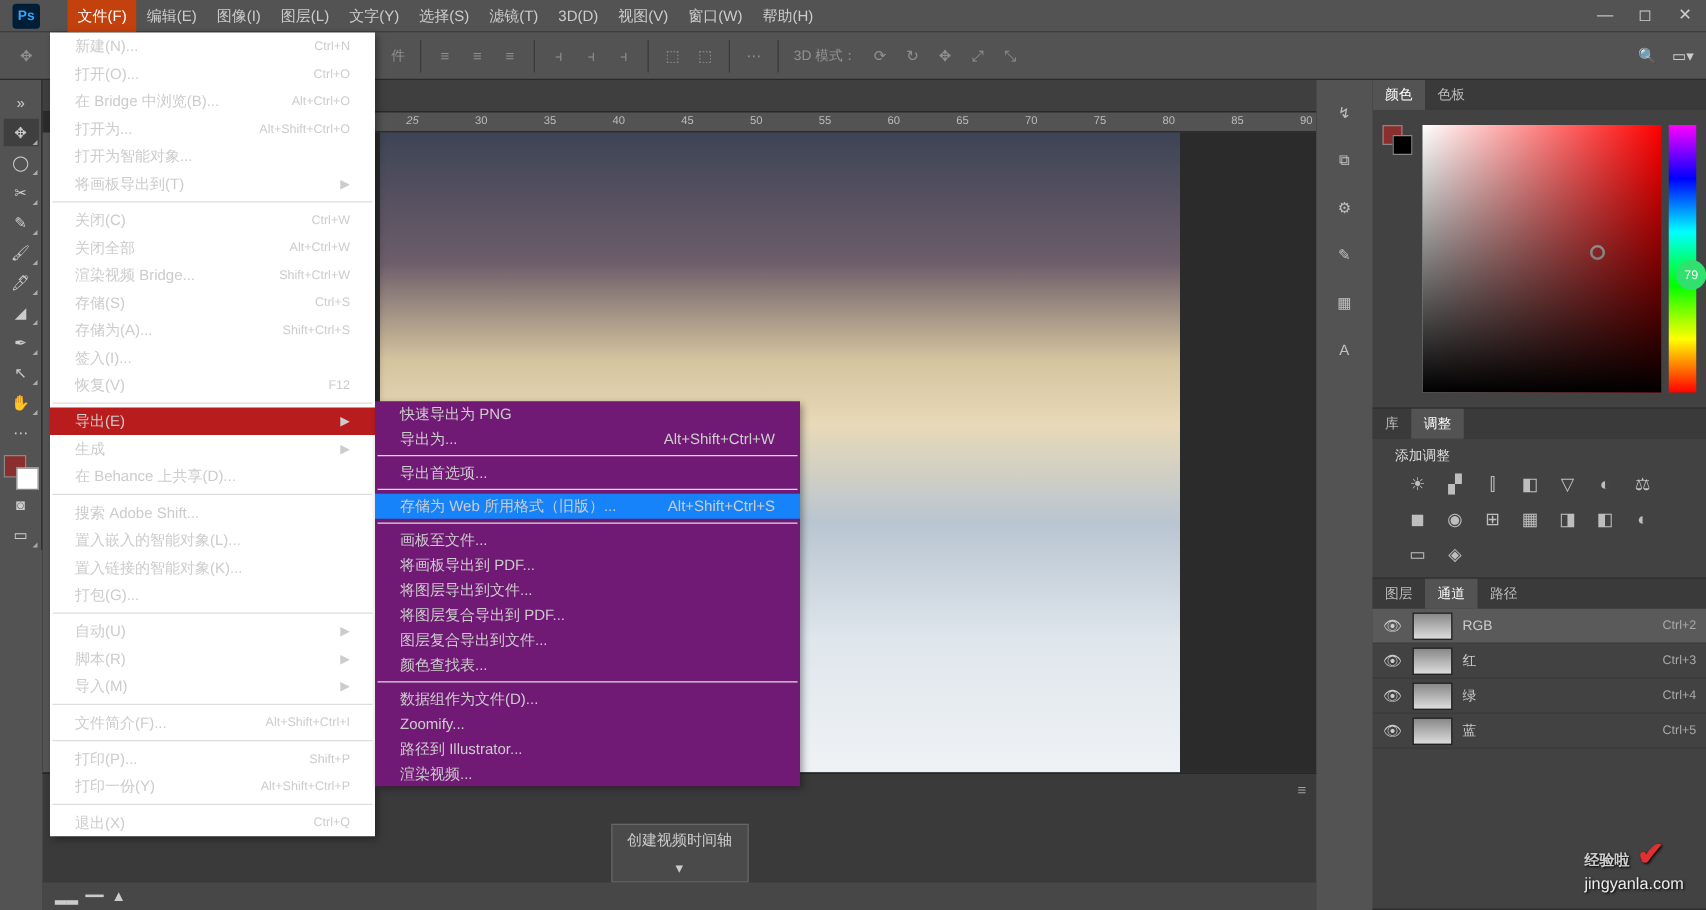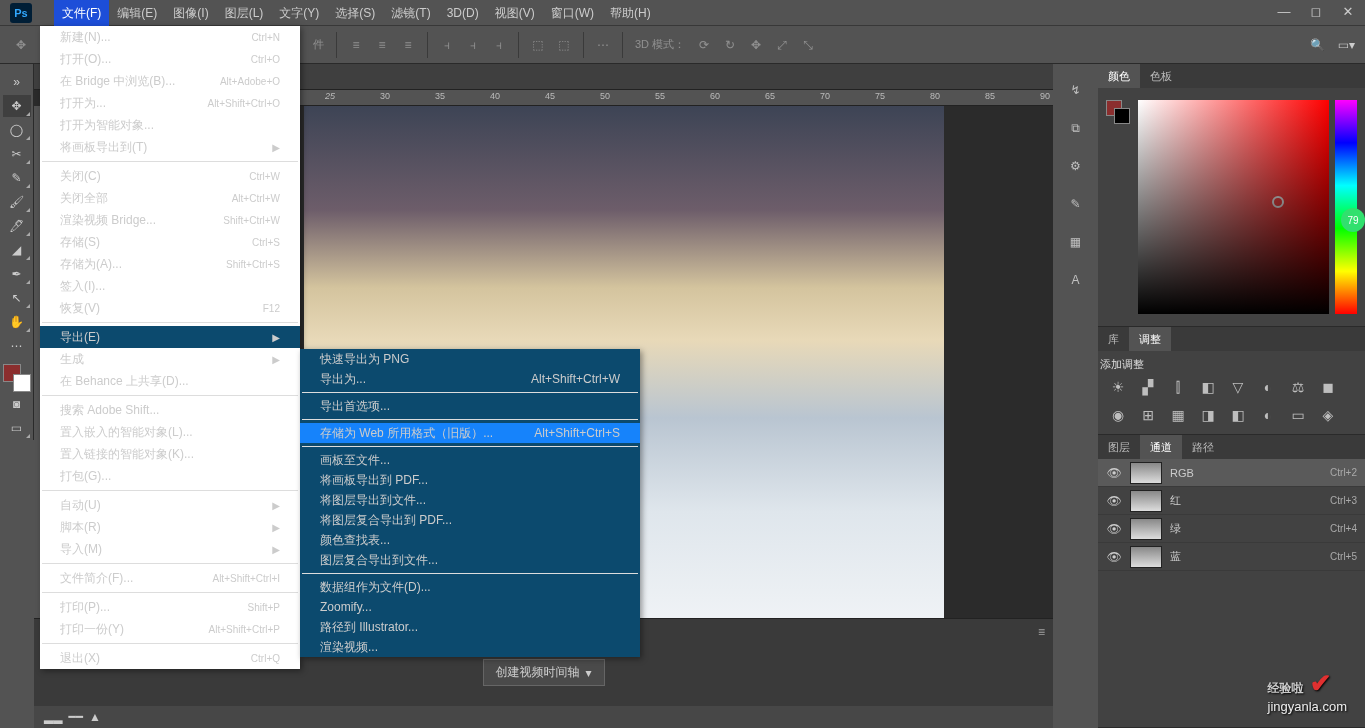--- a/index.html
+++ b/index.html
@@ -2,21 +2,21 @@
 <html><head>
 <meta charset="utf-8">
 <style>
 * { margin:0; padding:0; box-sizing:border-box; font-family:"Microsoft YaHei",sans-serif; font-size:12px; color:#ccc; }
 body { background:#535353; width:1365px; height:728px; overflow:hidden; position:relative; }
 
 
 .menubar { height:26px; background:#535353; display:flex; align-items:center; padding-left:10px; border-bottom:1px solid #383838;}
 .ps-logo { width:22px; height:20px; background:#001e36; color:#31a8ff; font-weight:bold; font-size:11px; display:flex; align-items:center; justify-content:center; border-radius:3px; margin-right:22px;}
 .menu-item { padding:0 8px; height:26px; line-height:26px; cursor:default;}
-.menu-item.active { background:#1d4ed8; color:#fff;}
+.menu-item.active { background:#c2410c; color:#fff;}
 .win-ctrl { position:absolute; right:8px; top:4px; display:flex; gap:14px; color:#ccc;}
 .win-ctrl span { width:18px; text-align:center; font-size:13px;}
 
 
 .optbar { height:38px; background:#535353; display:flex; align-items:center; padding:0 8px; border-bottom:1px solid #2a2a2a; position:relative;}
 .opt-sep { width:1px; height:26px; background:#3a3a3a; margin:0 6px;}
 .opt-ico { width:26px; height:26px; display:flex; align-items:center; justify-content:center; opacity:.5;}
 .opt-txt { opacity:.5; padding:0 6px; font-size:11px;}
 .opt-right { position:absolute; right:10px; display:flex; gap:12px; align-items:center;}
 
@@ -27,43 +27,43 @@
 .corner { position:absolute; right:1px; bottom:1px; width:0; height:0; border-left:4px solid transparent; border-bottom:4px solid #aaa;}
 .swatches { margin-top:6px; width:28px; height:28px; position:relative;}
 .swatches .fg { position:absolute; left:0; top:0; width:18px; height:18px; background:#8b2e2e; border:1px solid #888;}
 .swatches .bg { position:absolute; right:0; bottom:0; width:18px; height:18px; background:#fff; border:1px solid #888;}
 .qmask { margin-top:6px;}
 
 
 .dropdown { position:absolute; left:40px; top:26px; width:260px; background:#fff; color:#222; box-shadow:2px 2px 6px rgba(0,0,0,.4); z-index:50;}
 .dropdown .row { display:flex; justify-content:space-between; align-items:center; height:22px; padding:0 20px; cursor:default; color:#222; font-size:12px;}
 .dropdown .row.disabled { color:#999;}
-.dropdown .row.hl { background:#0c4a6e; color:#fff;}
+.dropdown .row.hl { background:#b91c1c; color:#fff;}
 .dropdown .row .arrow { font-size:10px;}
 .dropdown .sep { height:1px; background:#ddd; margin:3px 2px;}
 
 
-.submenu { position:absolute; left:300px; top:321px; width:340px; background:#0c4a6e; color:#222; box-shadow:2px 2px 6px rgba(0,0,0,.4); z-index:51;margin-top:28px;}
+.submenu { position:absolute; left:300px; top:321px; width:340px; background:#701a75; color:#222; box-shadow:2px 2px 6px rgba(0,0,0,.4); z-index:51;}
 .submenu .row { display:flex; justify-content:space-between; align-items:center; height:20px; padding:0 20px; color:#222; font-size:12px;}
 .submenu .row.disabled { color:#999;}
 .submenu .row.hl { background:#1683fb; color:#fff;}
 .submenu .sep { height:1px; background:#ddd; margin:3px 2px;}
 
 
 .canvas-wrap { position:absolute; left:34px; top:64px; right:312px; bottom:110px; background:#2b2b2b; overflow:hidden;}
 .ruler-h { position:absolute; left:16px; right:0; top:26px; height:16px; background:#535353; border-bottom:1px solid #222;}
 .ruler-v { position:absolute; left:0; top:42px; width:16px; bottom:0; background:#535353; border-right:1px solid #222;}
 .ruler-h span { position:absolute; top:1px; font-size:9px; color:#bbb;}
 .doc-tab { position:absolute; left:0; top:0; height:26px; background:#3f3f3f; border-bottom:1px solid #222; width:100%;}
 .canvas { position:absolute; left:270px; top:42px; width:640px; height:520px; background:linear-gradient(180deg,#3d4455 0%,#6d5d6a 20%,#d4c49e 35%,#e8d9b8 45%,#b9c5d1 60%,#dfe6ec 78%,#f0f3f6 100%);}
 .canvas::after { content:""; position:absolute; left:42%; top:55%; width:60px; height:70px; background:radial-gradient(ellipse at top,#6b4a35 40%,transparent 60%); border-radius:50% 50% 20% 20%;}
 
 
 .timeline { position:absolute; left:34px; right:312px; bottom:0; height:110px; background:#3a3a3a; border-top:1px solid #222;}
-.timeline-btn { position:absolute; left:50%; top:40px; transform:translateX(-50%); background:#4a4a4a; border:1px solid #666; padding:4px 12px; display:flex; gap:6px; align-items:center;}
+.timeline-btn { position:absolute; left:50%; top:40px; transform:translateX(-50%); background:#4a4a4a; border:1px solid #666; padding:4px 12px; display:flex; gap:6px; align-items:center;flex-direction:column;}
 .timeline-foot { position:absolute; left:0; right:0; bottom:0; height:22px; background:#474747; display:flex; align-items:center; padding:0 10px; gap:6px;}
 
 
 .iconDock { position:absolute; right:267px; top:64px; width:45px; display:flex; flex-direction:column; align-items:center; gap:14px; padding-top:14px;}
 .iconDock .di { width:28px; height:24px; display:flex; align-items:center; justify-content:center; opacity:.9;}
 
 
 .right { position:absolute; right:0; top:64px; width:267px; bottom:0; background:#424242; display:flex; flex-direction:column;}
 .panel { border-bottom:1px solid #2a2a2a;}
 .tabs { display:flex; background:#3a3a3a; height:24px; align-items:center;}
@@ -72,21 +72,21 @@
 .colorPanel { height:238px; position:relative; display:flex;}
 .colorField { flex:1; margin:12px 6px 12px 40px; position:relative; background:linear-gradient(to right,#fff,#ff0000); }
 .colorField::after { content:""; position:absolute; inset:0; background:linear-gradient(to bottom, transparent, #000);}
 .colorField .ring { position:absolute; left:70%; top:45%; width:12px; height:12px; border:2px solid #fff; border-radius:50%;}
 .hueBar { width:22px; margin:12px 8px 12px 0; background:linear-gradient(to bottom,#ff00ff,#0000ff,#00ffff,#00ff00,#ffff00,#ff0000);}
 .hueBadge { position:absolute; right:0; top:120px; width:24px; height:24px; background:#31e06e; border-radius:50%; color:#fff; display:flex; align-items:center; justify-content:center; font-size:10px;}
 .fgbgMini { position:absolute; left:8px; top:12px; width:24px; height:24px;}
 .fgbgMini .a { position:absolute; width:16px; height:16px; background:#8b2e2e; border:1px solid #888;}
 .fgbgMini .b { position:absolute; right:0; bottom:0; width:16px; height:16px; background:#000; border:1px solid #888;}
 
-.adjustPanel { padding:6px 2px 10px;}
+.adjustPanel { padding:6px 18px 10px;}
 .adjIcons { display:flex; flex-wrap:wrap; gap:10px; padding:6px 0 0 8px;}
 .adjIcons span { width:20px; height:18px; display:flex; align-items:center; justify-content:center; opacity:.9; font-size:14px;}
 
 .channelPanel { flex:1; }
 .chRow { display:flex; align-items:center; height:28px; padding:0 8px; gap:8px; border-bottom:1px solid #3a3a3a;}
 .chRow .eye { width:16px; text-align:center;}
 .chRow .thumb { width:32px; height:22px; background:linear-gradient(180deg,#888,#ddd); border:1px solid #222;}
 .chRow .thumb.bw { filter:grayscale(1);}
 .chRow .name { flex:1; font-size:11px;}
 .chRow .sc { font-size:10px; color:#aaa;}
@@ -176,21 +176,21 @@
     <div class="row">
       <span>新建(N)...</span>
       <span class="arrow">Ctrl+N</span>
     </div>
     <div class="row">
       <span>打开(O)...</span>
       <span class="arrow">Ctrl+O</span>
     </div>
     <div class="row">
       <span>在 Bridge 中浏览(B)...</span>
-      <span class="arrow">Alt+Adobe+O</span>
+      <span class="arrow">Alt+Ctrl+O</span>
     </div>
     <div class="row">
       <span>打开为...</span>
       <span class="arrow">Alt+Shift+Ctrl+O</span>
     </div>
     <div class="row">
       <span>打开为智能对象...</span>
       <span class="arrow"></span>
     </div>
     <div class="row">
@@ -320,25 +320,25 @@
     </div>
     <div class="row">
       <span>将图层导出到文件...</span>
       <span></span>
     </div>
     <div class="row">
       <span>将图层复合导出到 PDF...</span>
       <span></span>
     </div>
     <div class="row">
+      <span>图层复合导出到文件...</span>
+      <span></span>
+    </div>
+    <div class="row">
       <span>颜色查找表...</span>
-      <span></span>
-    </div>
-    <div class="row">
-      <span>图层复合导出到文件...</span>
       <span></span>
     </div>
     <div class="sep"></div>
     <div class="row disabled">
       <span>数据组作为文件(D)...</span>
       <span></span>
     </div>
     <div class="row">
       <span>Zoomify...</span>
       <span></span>

